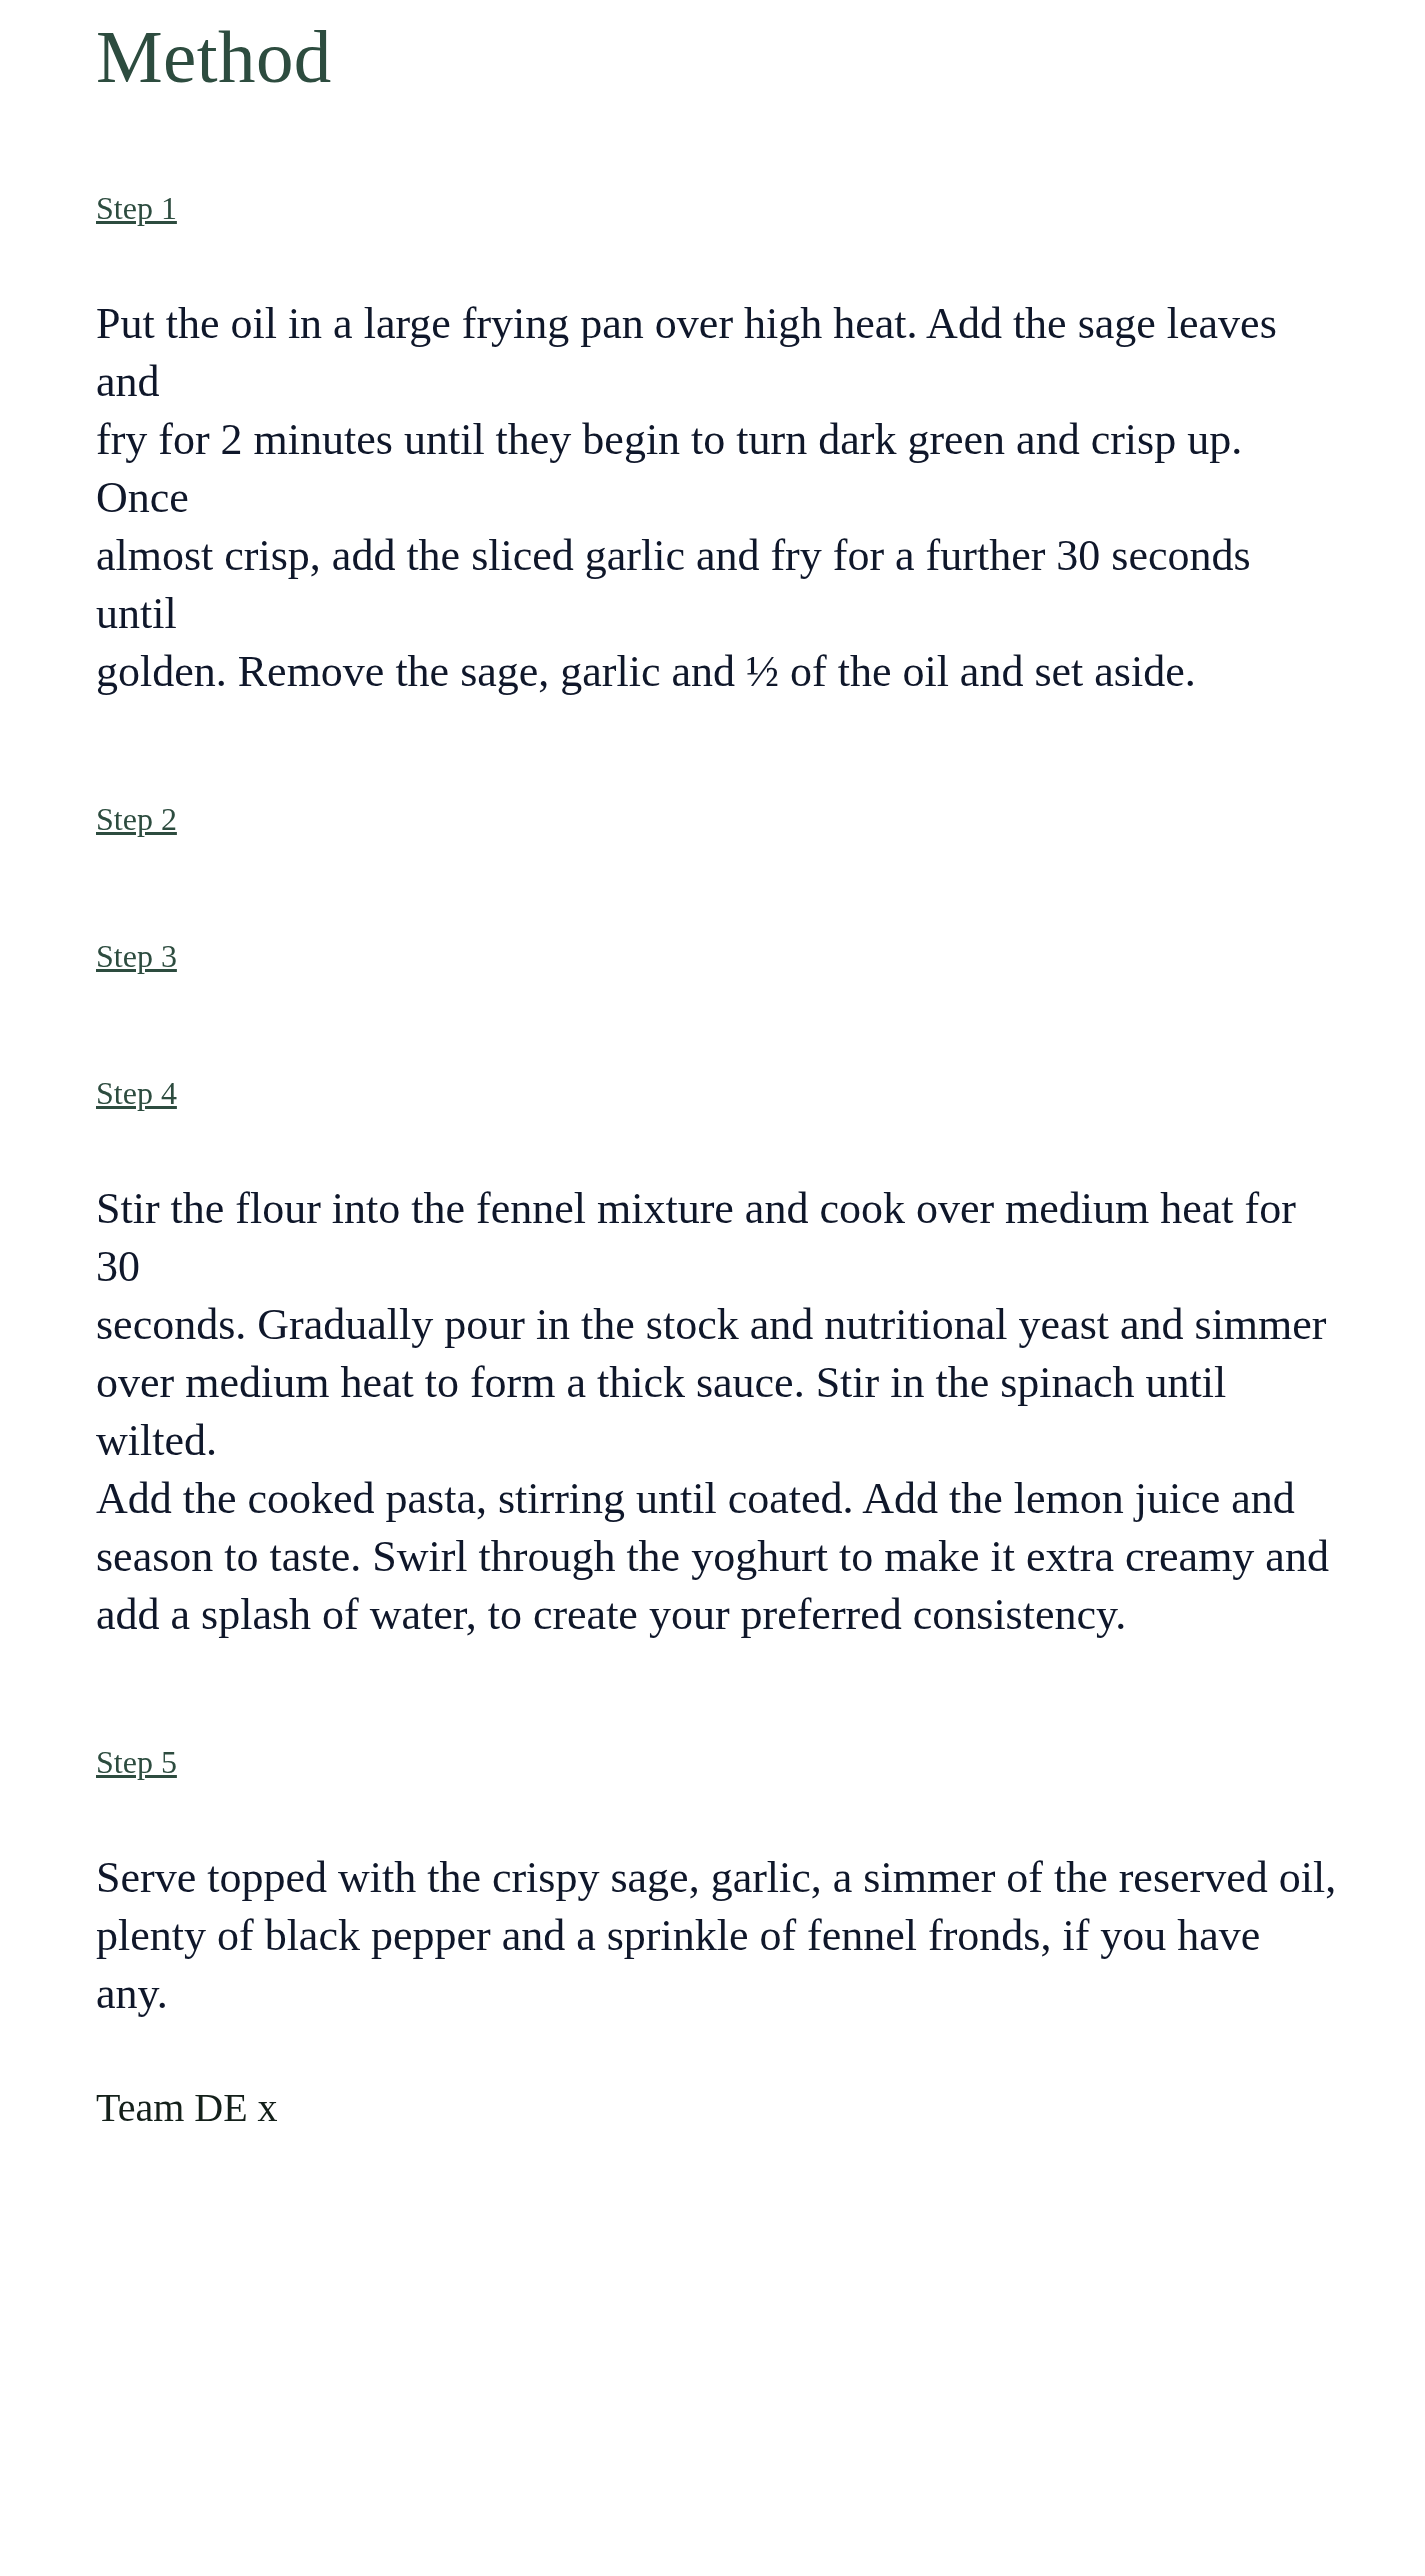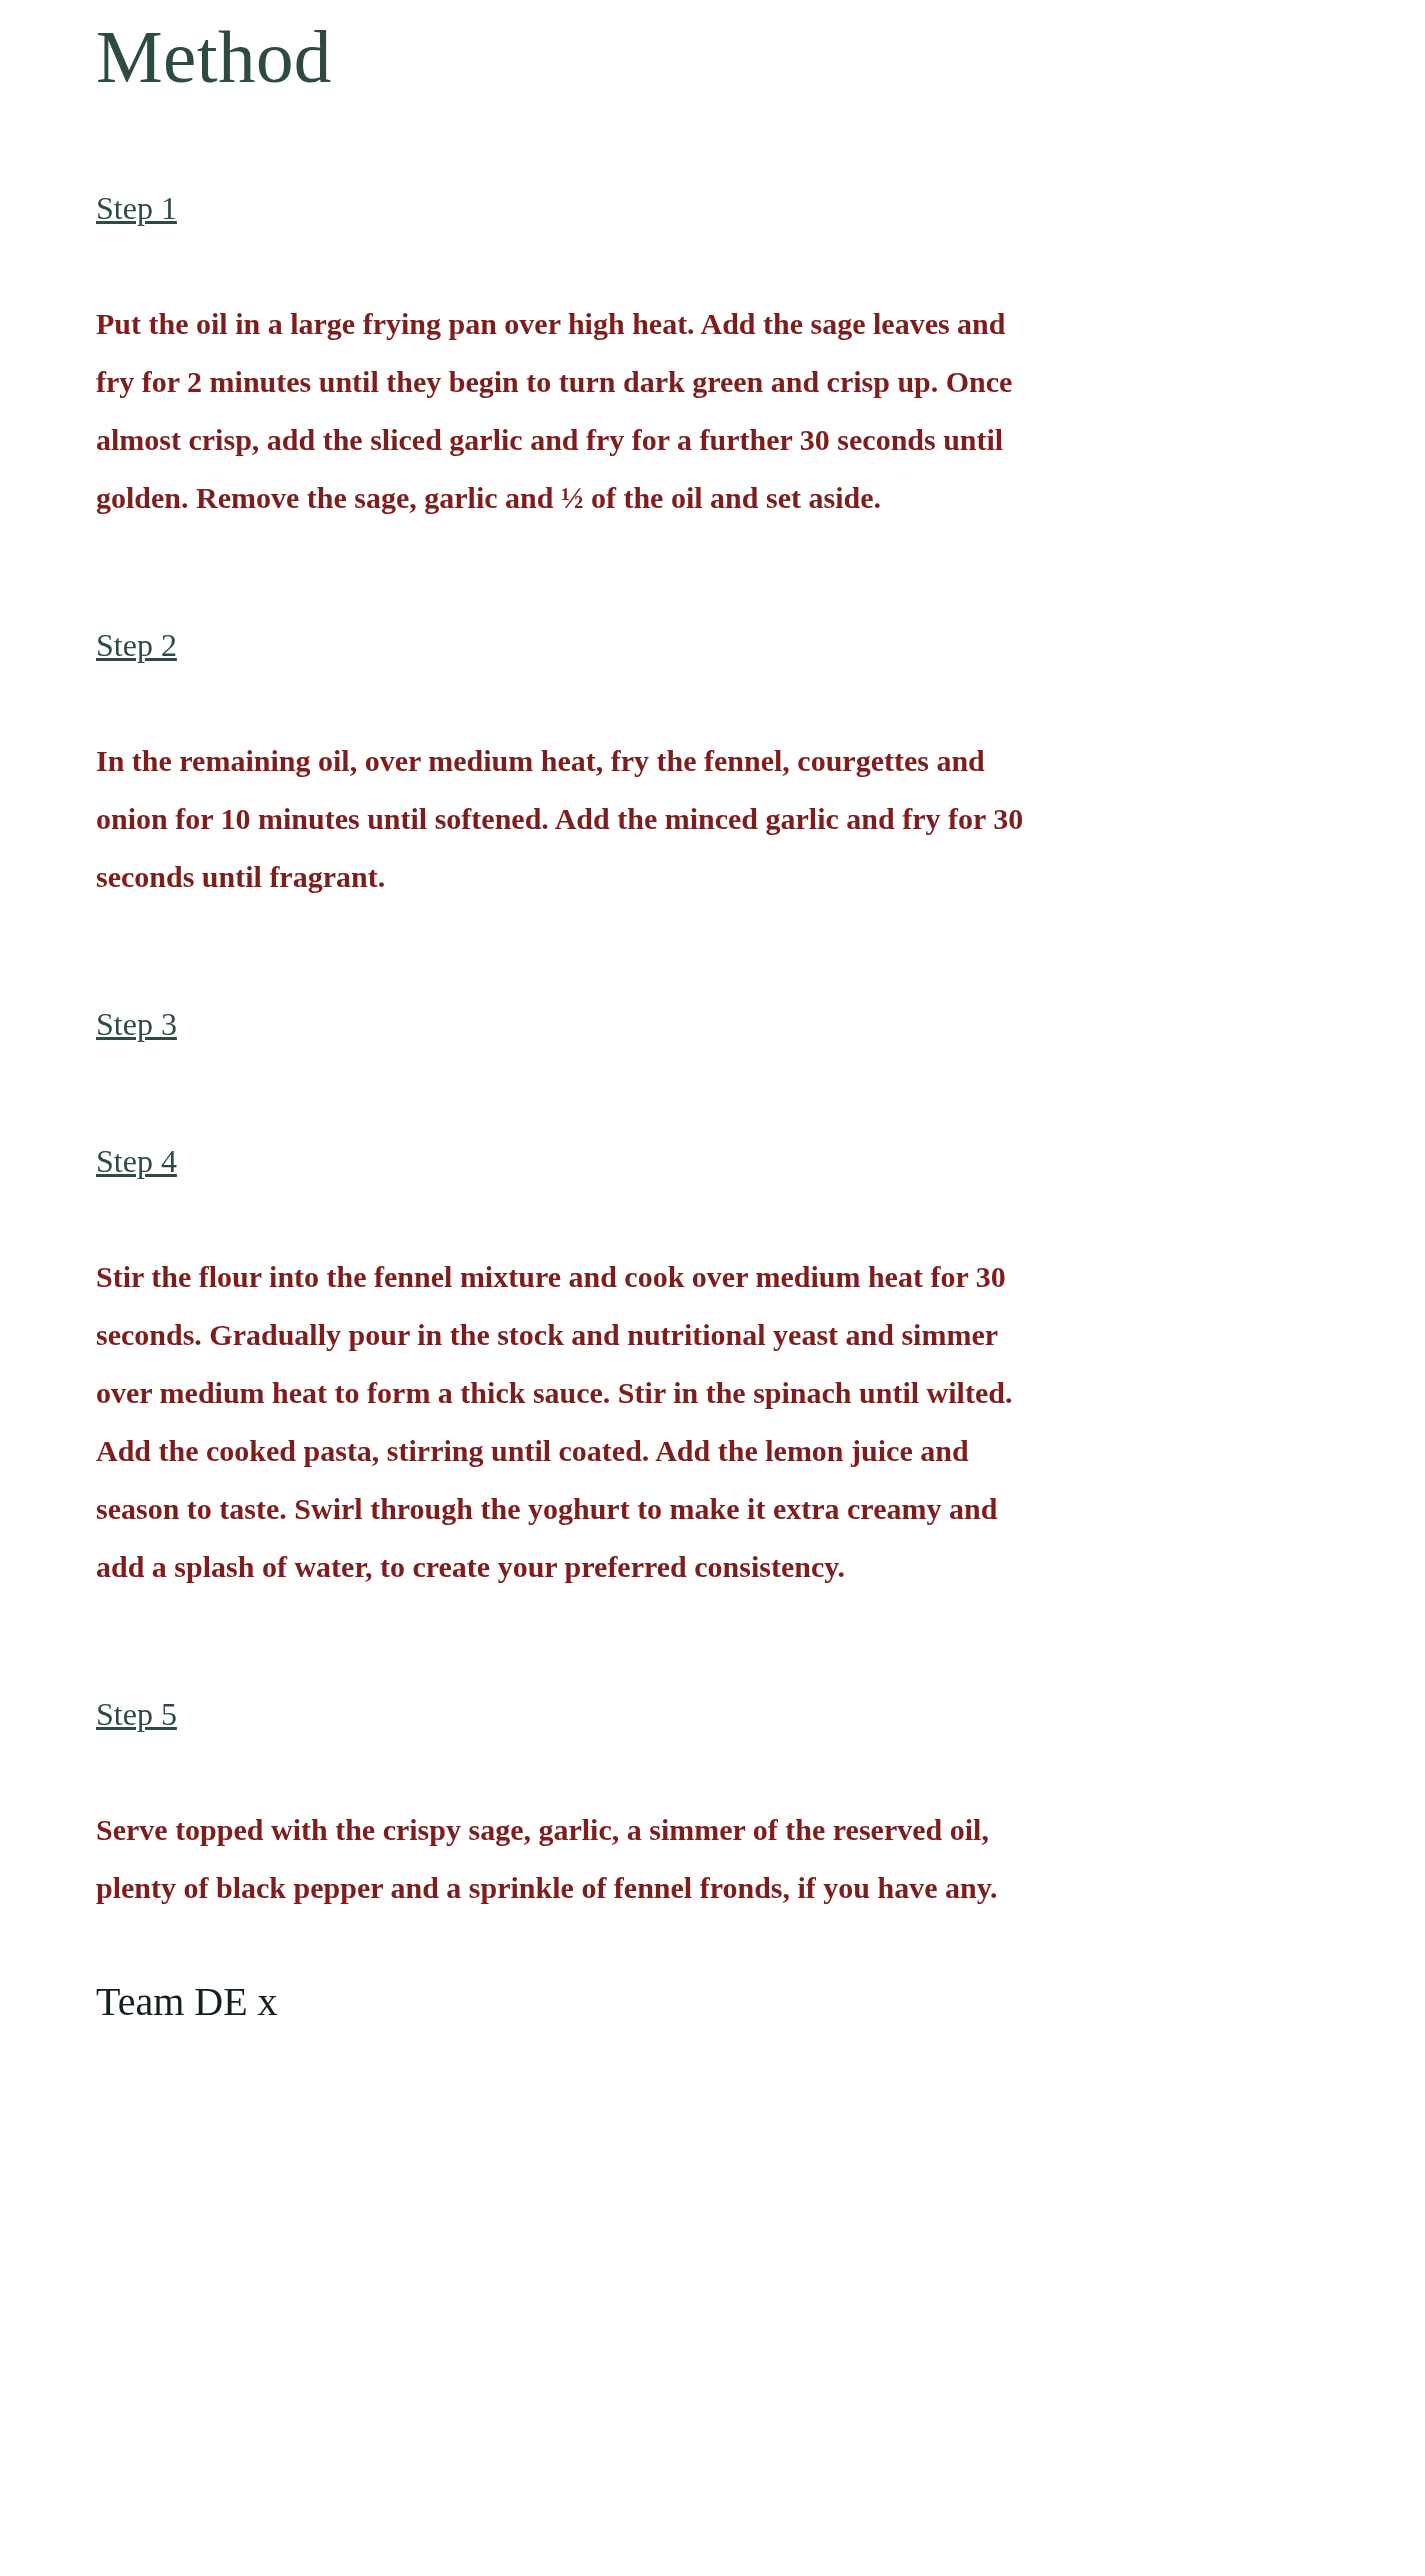--- a/index.html
+++ b/index.html
@@ -33,24 +33,24 @@
     line-height: 38px;
     font-weight: 400;
     color: #2d4c3f;
     margin: 99px 0 0 0;
     text-decoration: underline;
   }
   .step-heading.first {
     margin-top: 0;
   }
   .para {
-    font-size: 30px;
+    font-size: 44px;
     line-height: 58px;
-    font-weight: 700;
-    color: #7f1d1d;
+    font-weight: 400;
+    color: #0f172a;
     margin: 68px 0 0 0;
     white-space: pre-line;
   }
   .closing-para {
     margin-top: 119px;
   }
   .signature {
     font-size: 40px;
     line-height: 58px;
     color: #14201a;
@@ -64,23 +64,20 @@
 
   <h1 class="method-title">Method</h1>
 
   <h2 class="step-heading first">Step 1</h2>
   <p class="para">Put the oil in a large frying pan over high heat. Add the sage leaves and
 fry for 2 minutes until they begin to turn dark green and crisp up. Once
 almost crisp, add the sliced garlic and fry for a further 30 seconds until
 golden. Remove the sage, garlic and ½ of the oil and set aside.</p>
 
   <h2 class="step-heading">Step 2</h2>
-  <p class="para">In the remaining oil, over medium heat, fry the fennel, courgettes and
-onion for 10 minutes until softened. Add the minced garlic and fry for 30
-seconds until fragrant.</p>
 
   <h2 class="step-heading">Step 3</h2>
 
   <h2 class="step-heading">Step 4</h2>
   <p class="para">Stir the flour into the fennel mixture and cook over medium heat for 30
 seconds. Gradually pour in the stock and nutritional yeast and simmer
 over medium heat to form a thick sauce. Stir in the spinach until wilted.
 Add the cooked pasta, stirring until coated. Add the lemon juice and
 season to taste. Swirl through the yoghurt to make it extra creamy and
 add a splash of water, to create your preferred consistency.</p>

